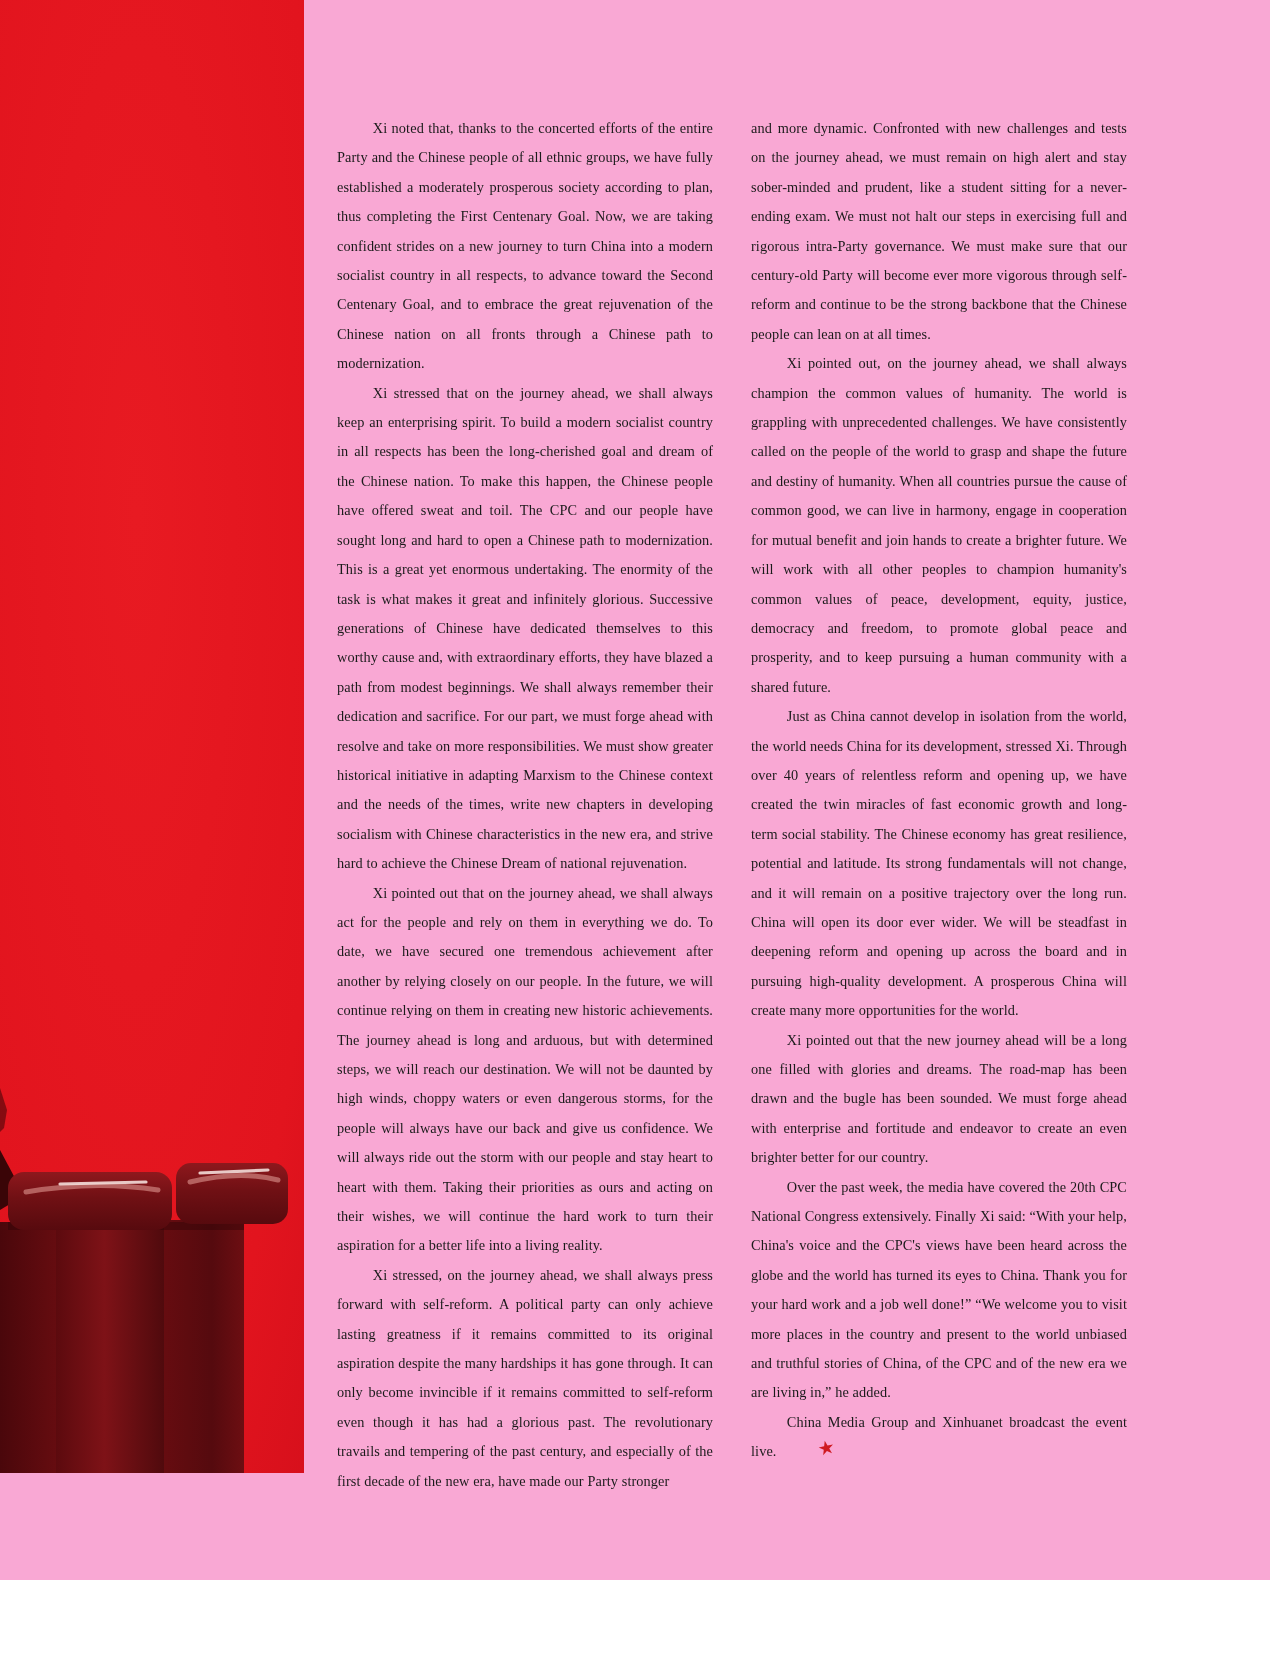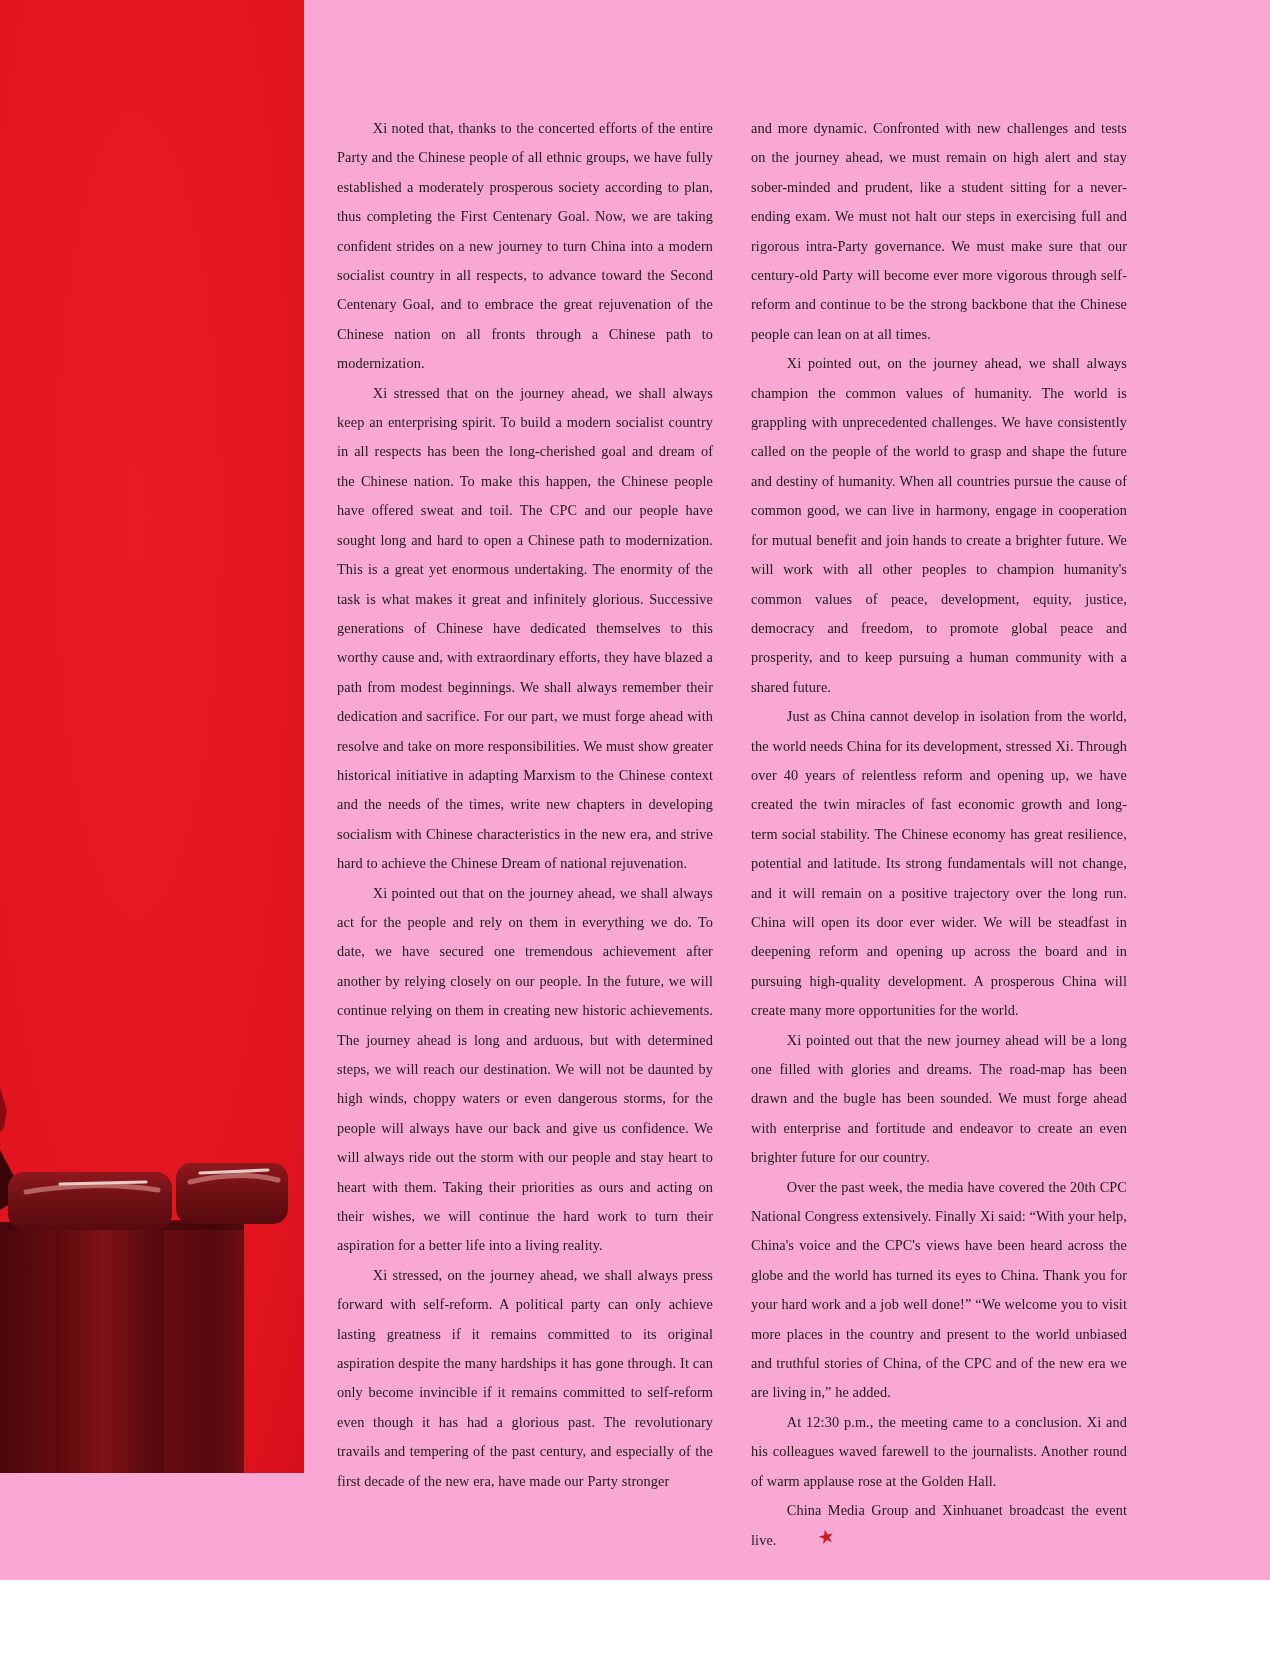--- a/index.html
+++ b/index.html
@@ -122,23 +122,22 @@
     <div class="col">
       <p class="indent">Xi noted that, thanks to the concerted efforts of the entire Party and the Chinese people of all ethnic groups, we have fully established a moderately prosperous society according to plan, thus completing the First Centenary Goal. Now, we are taking confident strides on a new journey to turn China into a modern socialist country in all respects, to advance toward the Second Centenary Goal, and to embrace the great rejuvenation of the Chinese nation on all fronts through a Chinese path to modernization.</p>
       <p class="indent">Xi stressed that on the journey ahead, we shall always keep an enterprising spirit. To build a modern socialist country in all respects has been the long-cherished goal and dream of the Chinese nation. To make this happen, the Chinese people have offered sweat and toil. The CPC and our people have sought long and hard to open a Chinese path to modernization. This is a great yet enormous undertaking. The enormity of the task is what makes it great and infinitely glorious. Successive generations of Chinese have dedicated themselves to this worthy cause and, with extraordinary efforts, they have blazed a path from modest beginnings. We shall always remember their dedication and sacrifice. For our part, we must forge ahead with resolve and take on more responsibilities. We must show greater historical initiative in adapting Marxism to the Chinese context and the needs of the times, write new chapters in developing socialism with Chinese characteristics in the new era, and strive hard to achieve the Chinese Dream of national rejuvenation.</p>
       <p class="indent">Xi pointed out that on the journey ahead, we shall always act for the people and rely on them in everything we do. To date, we have secured one tremendous achievement after another by relying closely on our people. In the future, we will continue relying on them in creating new historic achievements. The journey ahead is long and arduous, but with determined steps, we will reach our destination. We will not be daunted by high winds, choppy waters or even dangerous storms, for the people will always have our back and give us confidence. We will always ride out the storm with our people and stay heart to heart with them. Taking their priorities as ours and acting on their wishes, we will continue the hard work to turn their aspiration for a better life into a living reality.</p>
       <p class="indent">Xi stressed, on the journey ahead, we shall always press forward with self-reform. A political party can only achieve lasting greatness if it remains committed to its original aspiration despite the many hardships it has gone through. It can only become invincible if it remains committed to self-reform even though it has had a glorious past. The revolutionary travails and tempering of the past century, and especially of the first decade of the new era, have made our Party stronger</p>
     </div>
     <div class="col">
       <p>and more dynamic. Confronted with new challenges and tests on the journey ahead, we must remain on high alert and stay sober-minded and prudent, like a student sitting for a never-ending exam. We must not halt our steps in exercising full and rigorous intra-Party governance. We must make sure that our century-old Party will become ever more vigorous through self-reform and continue to be the strong backbone that the Chinese people can lean on at all times.</p>
       <p class="indent">Xi pointed out, on the journey ahead, we shall always champion the common values of humanity. The world is grappling with unprecedented challenges. We have consistently called on the people of the world to grasp and shape the future and destiny of humanity. When all countries pursue the cause of common good, we can live in harmony, engage in cooperation for mutual benefit and join hands to create a brighter future. We will work with all other peoples to champion humanity's common values of peace, development, equity, justice, democracy and freedom, to promote global peace and prosperity, and to keep pursuing a human community with a shared future.</p>
       <p class="indent">Just as China cannot develop in isolation from the world, the world needs China for its development, stressed Xi. Through over 40 years of relentless reform and opening up, we have created the twin miracles of fast economic growth and long-term social stability. The Chinese economy has great resilience, potential and latitude. Its strong fundamentals will not change, and it will remain on a positive trajectory over the long run. China will open its door ever wider. We will be steadfast in deepening reform and opening up across the board and in pursuing high-quality development. A prosperous China will create many more opportunities for the world.</p>
-      <p class="indent">Xi pointed out that the new journey ahead will be a long one filled with glories and dreams. The road-map has been drawn and the bugle has been sounded. We must forge ahead with enterprise and fortitude and endeavor to create an even brighter future for our country.</p>
+      <p class="indent">Xi pointed out that the new journey ahead will be a long one filled with glories and dreams. The road-map has been drawn and the bugle has been sounded. We must forge ahead with enterprise and fortitude and endeavor to create an even brighter better for our country.</p>
       <p class="indent">Over the past week, the media have covered the 20th CPC National Congress extensively. Finally Xi said: “With your help, China's voice and the CPC's views have been heard across the globe and the world has turned its eyes to China. Thank you for your hard work and a job well done!” “We welcome you to visit more places in the country and present to the world unbiased and truthful stories of China, of the CPC and of the new era we are living in,” he added.</p>
-      <p class="indent">At 12:30 p.m., the meeting came to a conclusion. Xi and his colleagues waved farewell to the journalists. Another round of warm applause rose at the Golden Hall.</p>
       <p class="indent"><span>China Media Group and Xinhuanet broadcast the event live.</span><span class="star">★</span></p>
     </div>
   </div>
 
   <div class="footer">
     <span>中国文化人物</span>
     <span>Chinese Finally Figures</span>
     <span class="page-num">15</span>
   </div>
 

